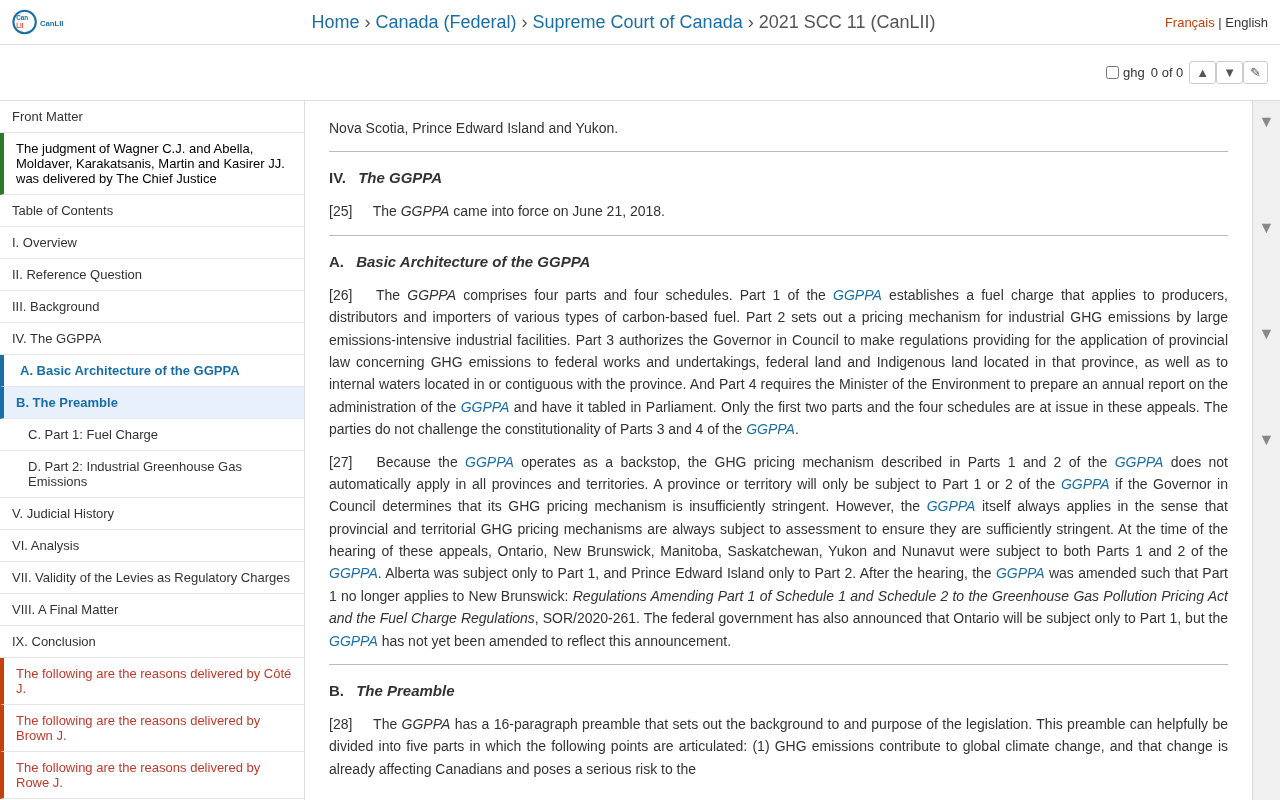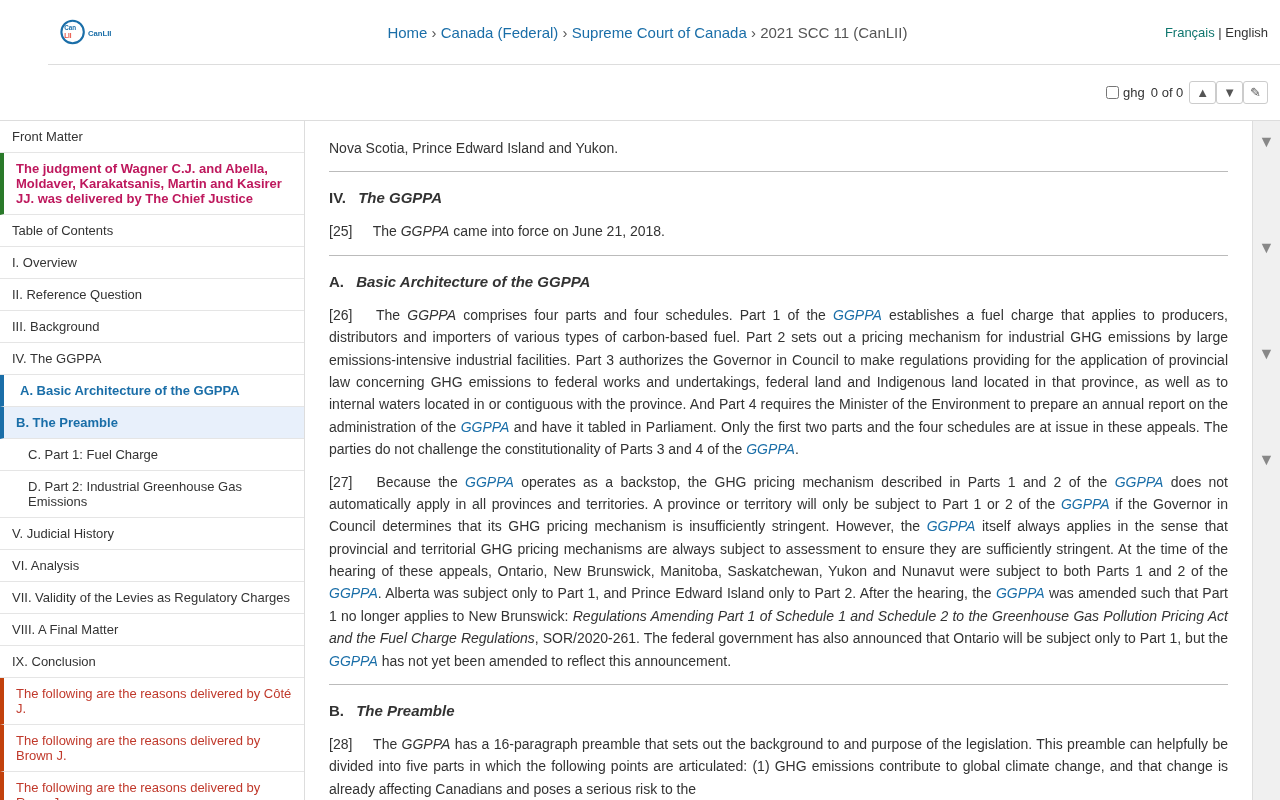--- a/index.html
+++ b/index.html
@@ -3,50 +3,49 @@
   <meta charset="utf-8">
   <style>
     * { box-sizing: border-box; margin: 0; padding: 0; }
     body { font-family: Arial, sans-serif; font-size: 14px; color: #333; background: #fff; }
     
     
     #top-nav {
       display: flex;
       align-items: center;
       justify-content: space-between;
-      padding: 12px 12px;
+      padding: 2px 12px;
       border-bottom: 1px solid #ddd;
       background: #fff;
-      margin-left: 48px;
     }
     #top-nav .logo-area {
       display: flex;
       align-items: center;
     }
     .canlii-logo {
       width: 70px;
       height: 40px;
     }
     #top-nav .breadcrumb {
       flex: 1;
       text-align: center;
-      font-size: 15px;
+      font-size: 18px;
     }
     #top-nav .breadcrumb a {
       color: #1a6ea8;
       text-decoration: none;
     }
     #top-nav .breadcrumb span {
       color: #555;
     }
     #top-nav .lang-area {
       font-size: 13px;
     }
     #top-nav .lang-area a {
-      color: #0f766e;
+      color: #c2410c;
       text-decoration: none;
     }
     #top-nav .lang-area span {
       color: #333;
     }
 
     
     #toolbar {
       display: flex;
       align-items: center;
@@ -94,22 +93,22 @@
       font-size: 13px;
     }
     .sidebar-item {
       padding: 8px 12px;
       border-bottom: 1px solid #e5e5e5;
       cursor: pointer;
       color: #333;
     }
     .sidebar-item.active-green {
       background: #fff;
-      color: #be185d;
-      font-weight: bold;
+      color: #000000;
+      font-weight: normal;
       border-left: 4px solid #2a7a2a;
     }
     .sidebar-item.active-blue {
       background: #e8f0fb;
       color: #1a6ea8;
       font-weight: bold;
       border-left: 4px solid #1a6ea8;
     }
     .sidebar-item.active-section {
       background: #fff;

